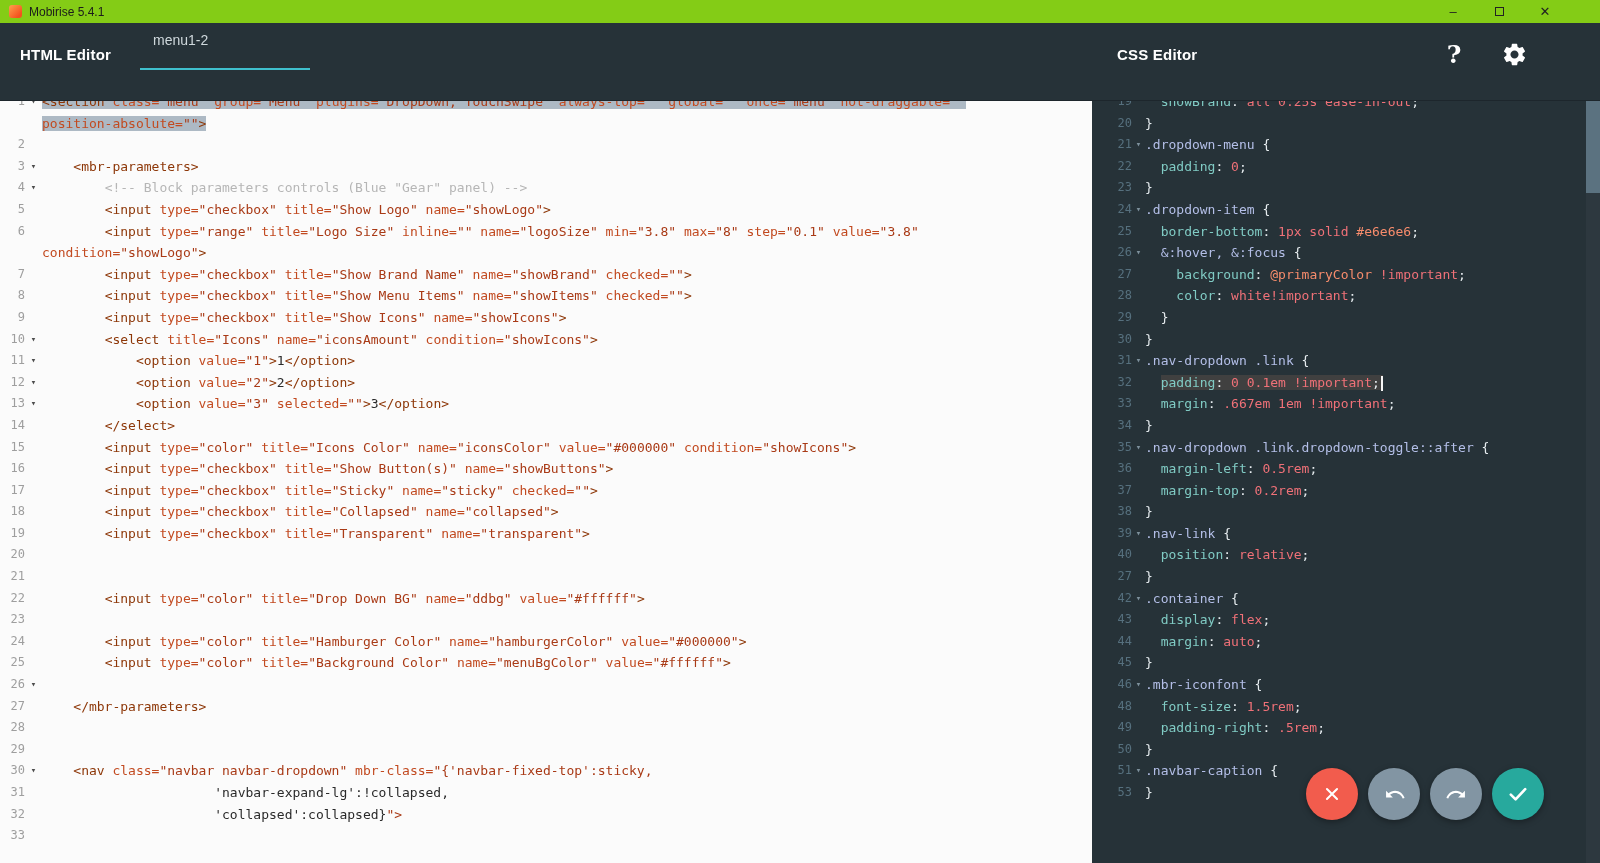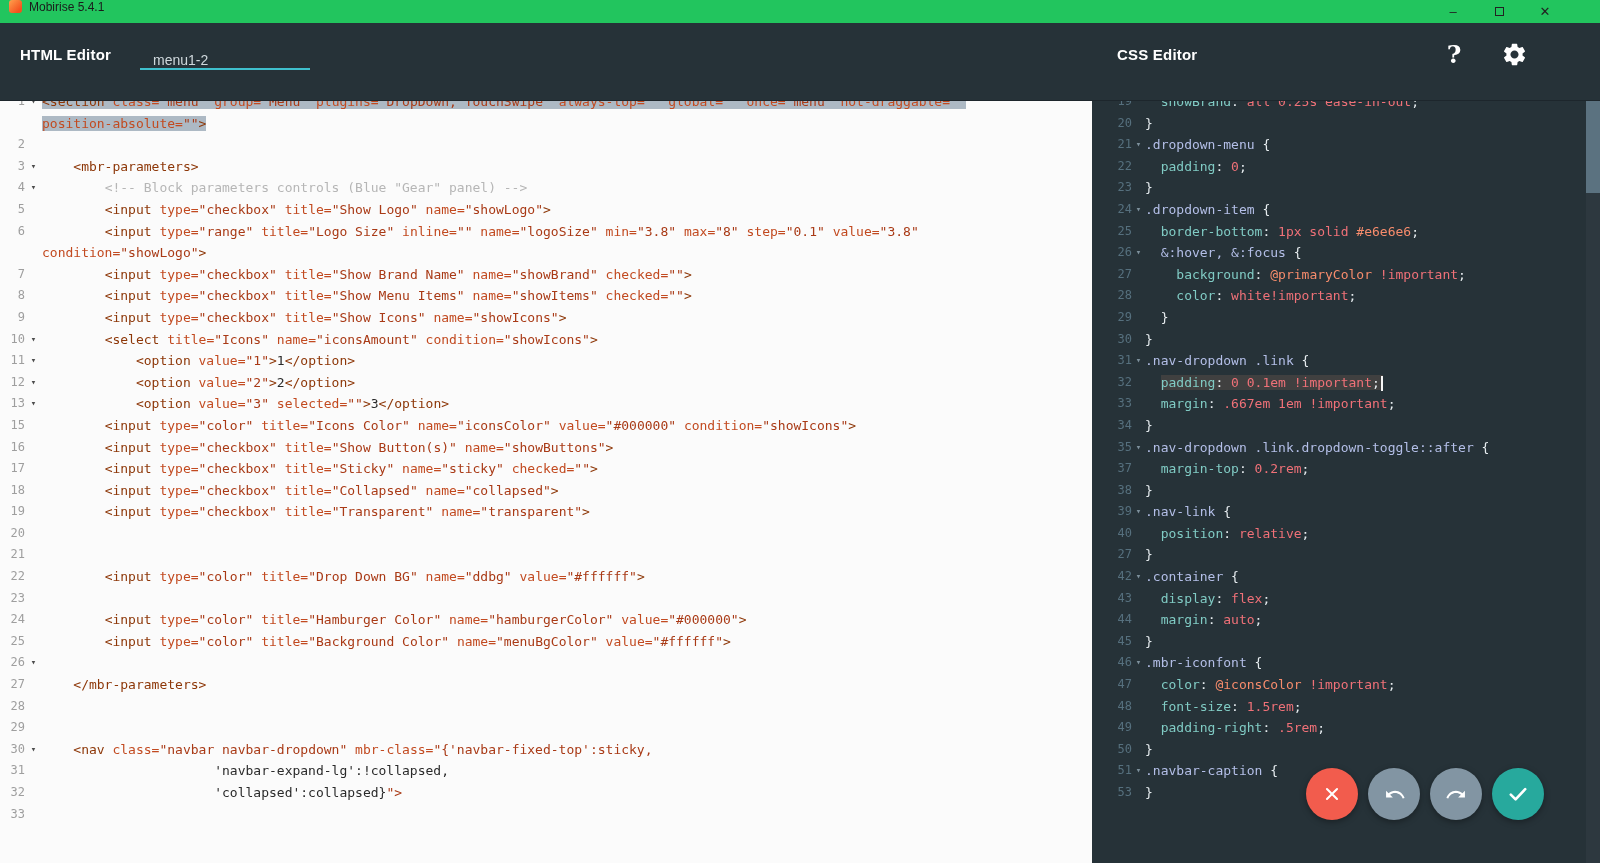--- a/index.html
+++ b/index.html
@@ -1,32 +1,32 @@
 <!DOCTYPE html>
 <html><head>
 <meta charset="utf-8">
 <style>
   *{margin:0;padding:0;box-sizing:border-box}
   html,body{width:1600px;height:863px}
   body{position:relative;overflow:hidden;background:#263238;font-family:"Liberation Sans",sans-serif}
 
   
-  .titlebar{position:absolute;top:0;left:0;right:0;height:23px;background:#22c55e;display:flex;align-items:flex-start;z-index:20}
+  .titlebar{position:absolute;top:0;left:0;right:0;height:23px;background:#84cc16;display:flex;align-items:center;z-index:20}
   .app-icon{width:13px;height:13px;margin-left:9px;border-radius:3px;background:linear-gradient(135deg,#ffa14d 0%,#f4511e 80%)}
   .title-text{margin-left:7px;font-size:12px;color:#1b1b1b}
   .win-controls{margin-left:auto;margin-right:32px;display:flex;height:100%}
   .win-btn{width:46px;height:100%;display:flex;align-items:center;justify-content:center;color:#222;font-size:13px;cursor:default}
   .max-box{width:9px;height:9px;border:1px solid #222;display:inline-block}
 
   
   .header{position:absolute;top:23px;left:0;right:0;height:78px;background:#263238;z-index:15;border-bottom:1px solid #1d262c}
   .pane-title{position:absolute;top:0;height:62px;display:flex;align-items:center;color:#ffffff;font-size:15px;font-weight:bold;letter-spacing:.2px}
   .html-title{left:20px}
   .css-title{left:1117px}
-  .file-tab{position:absolute;left:140px;top:9px;width:170px;height:38px;display:flex;align-items:flex-end;padding-left:13px;border-bottom:2px solid #bef264;color:#cfd8dc;font-size:14px;cursor:pointer}
+  .file-tab{position:absolute;left:140px;top:9px;width:170px;height:38px;display:flex;align-items:flex-start;padding-left:13px;border-bottom:2px solid #bef264;color:#cfd8dc;font-size:14px;cursor:pointer}
   .icon-btn{position:absolute;top:0;height:62px;display:flex;align-items:center;justify-content:center;cursor:pointer}
   .help-btn{left:1438px;width:32px}
   .help-glyph{color:#fff;font-size:25px;font-weight:bold;font-family:"DejaVu Serif",serif}
   .gear-btn{left:1496px;width:36px}
   .gear-btn svg{display:block}
 
   
   .editors{position:absolute;top:85px;left:0;right:0;bottom:0;display:flex;font-family:"DejaVu Sans Mono",monospace;font-size:13px;line-height:21.6px}
   .pane{height:100%;overflow:hidden;padding-top:6px;position:relative}
   .html-pane{width:1092px;background:#fbfbfb;color:#222}
@@ -116,20 +116,21 @@
       <div class="line"><span class="num">5</span><span class="fold"></span><span class="code"><span class="tk-pln">        </span><span class="tk-tag">&lt;input</span><span class="tk-pln"> </span><span class="tk-attr">type</span><span class="tk-attr">=</span><span class="tk-str">"checkbox"</span><span class="tk-pln"> </span><span class="tk-attr">title</span><span class="tk-attr">=</span><span class="tk-str">"Show Logo"</span><span class="tk-pln"> </span><span class="tk-attr">name</span><span class="tk-attr">=</span><span class="tk-str">"showLogo"</span><span class="tk-tag">&gt;</span></span></div>
       <div class="line"><span class="num">6</span><span class="fold"></span><span class="code"><span class="tk-pln">        </span><span class="tk-tag">&lt;input</span><span class="tk-pln"> </span><span class="tk-attr">type</span><span class="tk-attr">=</span><span class="tk-str">"range"</span><span class="tk-pln"> </span><span class="tk-attr">title</span><span class="tk-attr">=</span><span class="tk-str">"Logo Size"</span><span class="tk-pln"> </span><span class="tk-attr">inline</span><span class="tk-attr">=</span><span class="tk-str">""</span><span class="tk-pln"> </span><span class="tk-attr">name</span><span class="tk-attr">=</span><span class="tk-str">"logoSize"</span><span class="tk-pln"> </span><span class="tk-attr">min</span><span class="tk-attr">=</span><span class="tk-str">"3.8"</span><span class="tk-pln"> </span><span class="tk-attr">max</span><span class="tk-attr">=</span><span class="tk-str">"8"</span><span class="tk-pln"> </span><span class="tk-attr">step</span><span class="tk-attr">=</span><span class="tk-str">"0.1"</span><span class="tk-pln"> </span><span class="tk-attr">value</span><span class="tk-attr">=</span><span class="tk-str">"3.8"</span></span></div>
       <div class="line"><span class="num"></span><span class="fold"></span><span class="code"><span class="tk-attr">condition</span><span class="tk-attr">=</span><span class="tk-str">"showLogo"</span><span class="tk-tag">&gt;</span></span></div>
       <div class="line"><span class="num">7</span><span class="fold"></span><span class="code"><span class="tk-pln">        </span><span class="tk-tag">&lt;input</span><span class="tk-pln"> </span><span class="tk-attr">type</span><span class="tk-attr">=</span><span class="tk-str">"checkbox"</span><span class="tk-pln"> </span><span class="tk-attr">title</span><span class="tk-attr">=</span><span class="tk-str">"Show Brand Name"</span><span class="tk-pln"> </span><span class="tk-attr">name</span><span class="tk-attr">=</span><span class="tk-str">"showBrand"</span><span class="tk-pln"> </span><span class="tk-attr">checked</span><span class="tk-attr">=</span><span class="tk-str">""</span><span class="tk-tag">&gt;</span></span></div>
       <div class="line"><span class="num">8</span><span class="fold"></span><span class="code"><span class="tk-pln">        </span><span class="tk-tag">&lt;input</span><span class="tk-pln"> </span><span class="tk-attr">type</span><span class="tk-attr">=</span><span class="tk-str">"checkbox"</span><span class="tk-pln"> </span><span class="tk-attr">title</span><span class="tk-attr">=</span><span class="tk-str">"Show Menu Items"</span><span class="tk-pln"> </span><span class="tk-attr">name</span><span class="tk-attr">=</span><span class="tk-str">"showItems"</span><span class="tk-pln"> </span><span class="tk-attr">checked</span><span class="tk-attr">=</span><span class="tk-str">""</span><span class="tk-tag">&gt;</span></span></div>
       <div class="line"><span class="num">9</span><span class="fold"></span><span class="code"><span class="tk-pln">        </span><span class="tk-tag">&lt;input</span><span class="tk-pln"> </span><span class="tk-attr">type</span><span class="tk-attr">=</span><span class="tk-str">"checkbox"</span><span class="tk-pln"> </span><span class="tk-attr">title</span><span class="tk-attr">=</span><span class="tk-str">"Show Icons"</span><span class="tk-pln"> </span><span class="tk-attr">name</span><span class="tk-attr">=</span><span class="tk-str">"showIcons"</span><span class="tk-tag">&gt;</span></span></div>
       <div class="line"><span class="num">10</span><span class="fold">▾</span><span class="code"><span class="tk-pln">        </span><span class="tk-tag">&lt;select</span><span class="tk-pln"> </span><span class="tk-attr">title</span><span class="tk-attr">=</span><span class="tk-str">"Icons"</span><span class="tk-pln"> </span><span class="tk-attr">name</span><span class="tk-attr">=</span><span class="tk-str">"iconsAmount"</span><span class="tk-pln"> </span><span class="tk-attr">condition</span><span class="tk-attr">=</span><span class="tk-str">"showIcons"</span><span class="tk-tag">&gt;</span></span></div>
       <div class="line"><span class="num">11</span><span class="fold">▾</span><span class="code"><span class="tk-pln">            </span><span class="tk-tag">&lt;option</span><span class="tk-pln"> </span><span class="tk-attr">value</span><span class="tk-attr">=</span><span class="tk-str">"1"</span><span class="tk-tag">&gt;</span><span class="tk-pln">1</span><span class="tk-tag">&lt;/option</span><span class="tk-tag">&gt;</span></span></div>
       <div class="line"><span class="num">12</span><span class="fold">▾</span><span class="code"><span class="tk-pln">            </span><span class="tk-tag">&lt;option</span><span class="tk-pln"> </span><span class="tk-attr">value</span><span class="tk-attr">=</span><span class="tk-str">"2"</span><span class="tk-tag">&gt;</span><span class="tk-pln">2</span><span class="tk-tag">&lt;/option</span><span class="tk-tag">&gt;</span></span></div>
       <div class="line"><span class="num">13</span><span class="fold">▾</span><span class="code"><span class="tk-pln">            </span><span class="tk-tag">&lt;option</span><span class="tk-pln"> </span><span class="tk-attr">value</span><span class="tk-attr">=</span><span class="tk-str">"3"</span><span class="tk-pln"> </span><span class="tk-attr">selected</span><span class="tk-attr">=</span><span class="tk-str">""</span><span class="tk-tag">&gt;</span><span class="tk-pln">3</span><span class="tk-tag">&lt;/option</span><span class="tk-tag">&gt;</span></span></div>
+      <div class="line"><span class="num">14</span><span class="fold"></span><span class="code"><span class="tk-pln">        </span><span class="tk-tag">&lt;/select</span><span class="tk-tag">&gt;</span></span></div>
       <div class="line"><span class="num">15</span><span class="fold"></span><span class="code"><span class="tk-pln">        </span><span class="tk-tag">&lt;input</span><span class="tk-pln"> </span><span class="tk-attr">type</span><span class="tk-attr">=</span><span class="tk-str">"color"</span><span class="tk-pln"> </span><span class="tk-attr">title</span><span class="tk-attr">=</span><span class="tk-str">"Icons Color"</span><span class="tk-pln"> </span><span class="tk-attr">name</span><span class="tk-attr">=</span><span class="tk-str">"iconsColor"</span><span class="tk-pln"> </span><span class="tk-attr">value</span><span class="tk-attr">=</span><span class="tk-str">"#000000"</span><span class="tk-pln"> </span><span class="tk-attr">condition</span><span class="tk-attr">=</span><span class="tk-str">"showIcons"</span><span class="tk-tag">&gt;</span></span></div>
       <div class="line"><span class="num">16</span><span class="fold"></span><span class="code"><span class="tk-pln">        </span><span class="tk-tag">&lt;input</span><span class="tk-pln"> </span><span class="tk-attr">type</span><span class="tk-attr">=</span><span class="tk-str">"checkbox"</span><span class="tk-pln"> </span><span class="tk-attr">title</span><span class="tk-attr">=</span><span class="tk-str">"Show Button(s)"</span><span class="tk-pln"> </span><span class="tk-attr">name</span><span class="tk-attr">=</span><span class="tk-str">"showButtons"</span><span class="tk-tag">&gt;</span></span></div>
       <div class="line"><span class="num">17</span><span class="fold"></span><span class="code"><span class="tk-pln">        </span><span class="tk-tag">&lt;input</span><span class="tk-pln"> </span><span class="tk-attr">type</span><span class="tk-attr">=</span><span class="tk-str">"checkbox"</span><span class="tk-pln"> </span><span class="tk-attr">title</span><span class="tk-attr">=</span><span class="tk-str">"Sticky"</span><span class="tk-pln"> </span><span class="tk-attr">name</span><span class="tk-attr">=</span><span class="tk-str">"sticky"</span><span class="tk-pln"> </span><span class="tk-attr">checked</span><span class="tk-attr">=</span><span class="tk-str">""</span><span class="tk-tag">&gt;</span></span></div>
       <div class="line"><span class="num">18</span><span class="fold"></span><span class="code"><span class="tk-pln">        </span><span class="tk-tag">&lt;input</span><span class="tk-pln"> </span><span class="tk-attr">type</span><span class="tk-attr">=</span><span class="tk-str">"checkbox"</span><span class="tk-pln"> </span><span class="tk-attr">title</span><span class="tk-attr">=</span><span class="tk-str">"Collapsed"</span><span class="tk-pln"> </span><span class="tk-attr">name</span><span class="tk-attr">=</span><span class="tk-str">"collapsed"</span><span class="tk-tag">&gt;</span></span></div>
       <div class="line"><span class="num">19</span><span class="fold"></span><span class="code"><span class="tk-pln">        </span><span class="tk-tag">&lt;input</span><span class="tk-pln"> </span><span class="tk-attr">type</span><span class="tk-attr">=</span><span class="tk-str">"checkbox"</span><span class="tk-pln"> </span><span class="tk-attr">title</span><span class="tk-attr">=</span><span class="tk-str">"Transparent"</span><span class="tk-pln"> </span><span class="tk-attr">name</span><span class="tk-attr">=</span><span class="tk-str">"transparent"</span><span class="tk-tag">&gt;</span></span></div>
       <div class="line"><span class="num">20</span><span class="fold"></span><span class="code"></span></div>
       <div class="line"><span class="num">21</span><span class="fold"></span><span class="code"></span></div>
       <div class="line"><span class="num">22</span><span class="fold"></span><span class="code"><span class="tk-pln">        </span><span class="tk-tag">&lt;input</span><span class="tk-pln"> </span><span class="tk-attr">type</span><span class="tk-attr">=</span><span class="tk-str">"color"</span><span class="tk-pln"> </span><span class="tk-attr">title</span><span class="tk-attr">=</span><span class="tk-str">"Drop Down BG"</span><span class="tk-pln"> </span><span class="tk-attr">name</span><span class="tk-attr">=</span><span class="tk-str">"ddbg"</span><span class="tk-pln"> </span><span class="tk-attr">value</span><span class="tk-attr">=</span><span class="tk-str">"#ffffff"</span><span class="tk-tag">&gt;</span></span></div>
       <div class="line"><span class="num">23</span><span class="fold"></span><span class="code"></span></div>
       <div class="line"><span class="num">24</span><span class="fold"></span><span class="code"><span class="tk-pln">        </span><span class="tk-tag">&lt;input</span><span class="tk-pln"> </span><span class="tk-attr">type</span><span class="tk-attr">=</span><span class="tk-str">"color"</span><span class="tk-pln"> </span><span class="tk-attr">title</span><span class="tk-attr">=</span><span class="tk-str">"Hamburger Color"</span><span class="tk-pln"> </span><span class="tk-attr">name</span><span class="tk-attr">=</span><span class="tk-str">"hamburgerColor"</span><span class="tk-pln"> </span><span class="tk-attr">value</span><span class="tk-attr">=</span><span class="tk-str">"#000000"</span><span class="tk-tag">&gt;</span></span></div>
@@ -157,31 +158,31 @@
       <div class="line"><span class="num">26</span><span class="fold">▾</span><span class="code"><span class="tk-pln">  </span><span class="tk-sel">&amp;:hover, &amp;:focus </span><span class="tk-pun">{</span></span></div>
       <div class="line"><span class="num">27</span><span class="fold"></span><span class="code"><span class="tk-pln">    </span><span class="tk-prop">background</span><span class="tk-pun">: </span><span class="tk-atvar">@primaryColor</span><span class="tk-val"> </span><span class="tk-imp">!important</span><span class="tk-pun">;</span></span></div>
       <div class="line"><span class="num">28</span><span class="fold"></span><span class="code"><span class="tk-pln">    </span><span class="tk-prop">color</span><span class="tk-pun">: </span><span class="tk-val">white</span><span class="tk-imp">!important</span><span class="tk-pun">;</span></span></div>
       <div class="line"><span class="num">29</span><span class="fold"></span><span class="code"><span class="tk-pln">  </span><span class="tk-pun">}</span></span></div>
       <div class="line"><span class="num">30</span><span class="fold"></span><span class="code"><span class="tk-pun">}</span></span></div>
       <div class="line"><span class="num">31</span><span class="fold">▾</span><span class="code"><span class="tk-sel">.nav-dropdown .link </span><span class="tk-pun">{</span></span></div>
       <div class="line"><span class="num">32</span><span class="fold"></span><span class="code"><span class="tk-pln">  </span><span class="selD"><span class="tk-prop">padding</span><span class="tk-pun">: </span><span class="tk-val">0 0.1em </span><span class="tk-imp">!important</span><span class="tk-pun">;</span><span class="cursor"></span></span></span></div>
       <div class="line"><span class="num">33</span><span class="fold"></span><span class="code"><span class="tk-pln">  </span><span class="tk-prop">margin</span><span class="tk-pun">: </span><span class="tk-val">.667em 1em </span><span class="tk-imp">!important</span><span class="tk-pun">;</span></span></div>
       <div class="line"><span class="num">34</span><span class="fold"></span><span class="code"><span class="tk-pun">}</span></span></div>
       <div class="line"><span class="num">35</span><span class="fold">▾</span><span class="code"><span class="tk-sel">.nav-dropdown .link.dropdown-toggle::after </span><span class="tk-pun">{</span></span></div>
+      <div class="line"><span class="num">36</span><span class="fold"></span><span class="code"><span class="tk-pln">  </span><span class="tk-prop">margin-left</span><span class="tk-pun">: </span><span class="tk-val">0.5rem</span><span class="tk-pun">;</span></span></div>
       <div class="line"><span class="num">37</span><span class="fold"></span><span class="code"><span class="tk-pln">  </span><span class="tk-prop">margin-top</span><span class="tk-pun">: </span><span class="tk-val">0.2rem</span><span class="tk-pun">;</span></span></div>
       <div class="line"><span class="num">38</span><span class="fold"></span><span class="code"><span class="tk-pun">}</span></span></div>
       <div class="line"><span class="num">39</span><span class="fold">▾</span><span class="code"><span class="tk-sel">.nav-link </span><span class="tk-pun">{</span></span></div>
       <div class="line"><span class="num">40</span><span class="fold"></span><span class="code"><span class="tk-pln">  </span><span class="tk-prop">position</span><span class="tk-pun">: </span><span class="tk-val">relative</span><span class="tk-pun">;</span></span></div>
       <div class="line"><span class="num">27</span><span class="fold"></span><span class="code"><span class="tk-pun">}</span></span></div>
       <div class="line"><span class="num">42</span><span class="fold">▾</span><span class="code"><span class="tk-sel">.container </span><span class="tk-pun">{</span></span></div>
       <div class="line"><span class="num">43</span><span class="fold"></span><span class="code"><span class="tk-pln">  </span><span class="tk-prop">display</span><span class="tk-pun">: </span><span class="tk-val">flex</span><span class="tk-pun">;</span></span></div>
       <div class="line"><span class="num">44</span><span class="fold"></span><span class="code"><span class="tk-pln">  </span><span class="tk-prop">margin</span><span class="tk-pun">: </span><span class="tk-val">auto</span><span class="tk-pun">;</span></span></div>
       <div class="line"><span class="num">45</span><span class="fold"></span><span class="code"><span class="tk-pun">}</span></span></div>
       <div class="line"><span class="num">46</span><span class="fold">▾</span><span class="code"><span class="tk-sel">.mbr-iconfont </span><span class="tk-pun">{</span></span></div>
-      <div class="line"><span class="num">47</span><span class="fold"></span><span class="code"><span class="tk-pln">  </span><span class="tk-prop">color</span><span class="tk-pun">: </span><span class="tk-atvar">@iconsColor</span><span class="tk-val"> </span><span class="tk-imp">!important</span><span class="tk-pun">;</span></span></div>
       <div class="line"><span class="num">48</span><span class="fold"></span><span class="code"><span class="tk-pln">  </span><span class="tk-prop">font-size</span><span class="tk-pun">: </span><span class="tk-val">1.5rem</span><span class="tk-pun">;</span></span></div>
       <div class="line"><span class="num">49</span><span class="fold"></span><span class="code"><span class="tk-pln">  </span><span class="tk-prop">padding-right</span><span class="tk-pun">: </span><span class="tk-val">.5rem</span><span class="tk-pun">;</span></span></div>
       <div class="line"><span class="num">50</span><span class="fold"></span><span class="code"><span class="tk-pun">}</span></span></div>
       <div class="line"><span class="num">51</span><span class="fold">▾</span><span class="code"><span class="tk-sel">.navbar-caption </span><span class="tk-pun">{</span></span></div>
       <div class="line"><span class="num">53</span><span class="fold"></span><span class="code"><span class="tk-pun">}</span></span></div>
     </div>
 </div>
 
 <div class="fabs" id="fabs">
     <div class="fab" style="background: rgb(242, 92, 77);">

